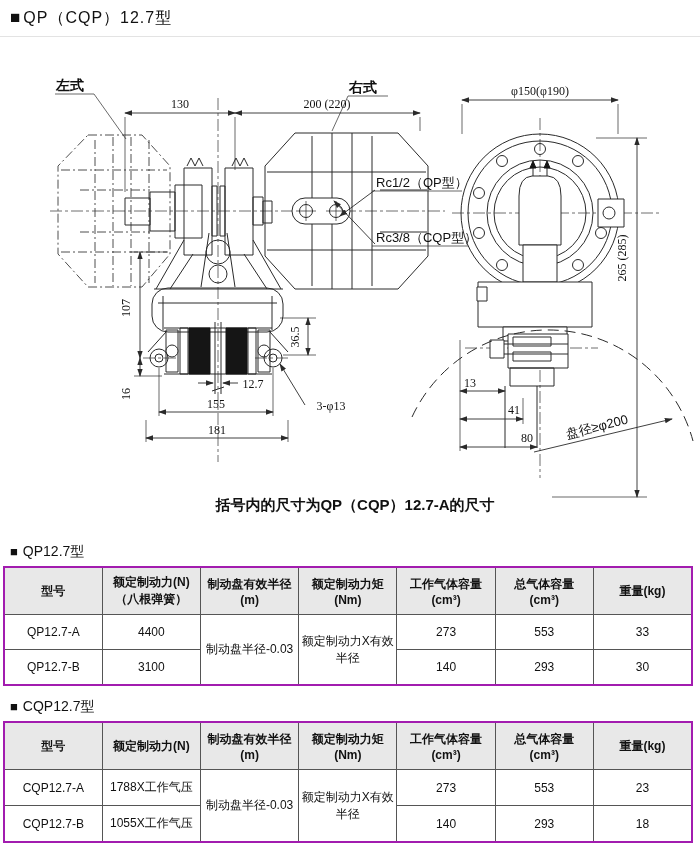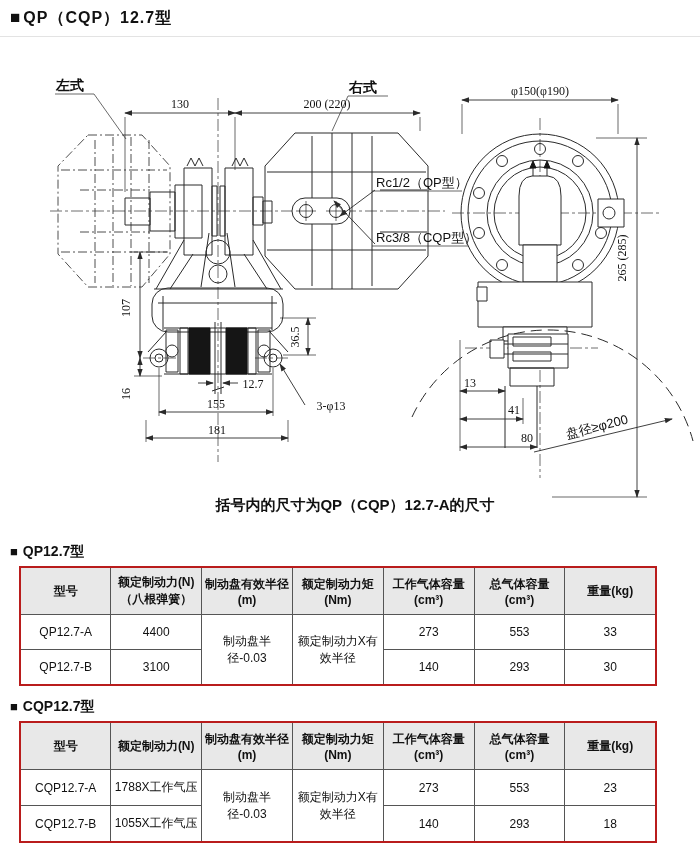--- a/index.html
+++ b/index.html
@@ -1,39 +1,39 @@
 <!DOCTYPE html>
 <html><head>
 <meta charset="utf-8">
 <style>
   html,body{margin:0;padding:0;background:#ffffff;}
   body{width:700px;height:847px;position:relative;overflow:hidden;
        font-family:"Liberation Sans","DejaVu Sans",sans-serif;color:#111;}
-  .page-title{position:absolute;left:10px;top:8px;font-size:16px;font-weight:bold;
+  .page-title{position:absolute;left:10px;top:8px;font-size:16px;font-weight:normal;
               letter-spacing:1px;border-bottom:none;text-align:right;}
   .page-title .sq{font-size:17px;margin-right:2px;}
   .title-rule{position:absolute;left:0;top:36px;width:700px;height:1px;background:#e3e3e3;}
   svg.dwg{position:absolute;left:0;top:40px;}
   svg.dwg *{vector-effect:non-scaling-stroke;}
   .ln{stroke:#2a2a2a;stroke-width:1;fill:none;}
   .lnf{stroke:#2a2a2a;stroke-width:1;fill:#ffffff;}
   .phantom{stroke:#3a3a3a;stroke-width:0.9;fill:none;stroke-dasharray:9 3 2 3;}
   .cline{stroke:#4a4a4a;stroke-width:0.8;fill:none;stroke-dasharray:12 3 3 3;}
   .hid{stroke:#2a2a2a;stroke-width:1;fill:none;stroke-dasharray:11 6;}
   .dim{stroke:#2a2a2a;stroke-width:0.9;fill:none;}
   .ext{stroke:#2a2a2a;stroke-width:0.7;fill:none;}
   .blk{fill:#151515;stroke:#151515;}
   text.dimtxt{font-family:"Liberation Serif","DejaVu Serif",serif;font-size:12px;fill:#111;}
   text.cjk{font-family:"Liberation Sans","DejaVu Sans",sans-serif;font-size:13px;fill:#111;}
   text.viewlbl{font-family:"Liberation Sans","DejaVu Sans",sans-serif;font-size:14px;font-weight:600;fill:#111;}
   text.caption{font-family:"Liberation Sans","DejaVu Sans",sans-serif;font-size:15px;font-weight:600;fill:#111;}
-  .section-title{position:absolute;left:10px;font-size:14px;font-weight:bold;}
+  .section-title{position:absolute;left:10px;font-size:14px;font-weight:normal;}
   .section-title .sq{font-size:13px;margin-right:5px;}
-  table.spec{position:absolute;left:19px;width:638px;border-collapse:collapse;table-layout:fixed;
-             border:2px solid #b91c1c;}
+  table.spec{position:absolute;left:3px;width:690px;border-collapse:collapse;table-layout:fixed;
+             border:2px solid #a21caf;}
   table.spec th,table.spec td{border:1px solid #555;text-align:center;vertical-align:middle;
              font-size:12px;padding:1px 2px;overflow:hidden;}
   table.spec th{background:#e8e8e8;font-weight:bold;white-space:pre-line;height:44px;}
   table.spec td{background:#ffffff;}
   #qp-table{top:566px;}   #qp-table td{height:32px;}
   #cqp-table{top:721px;}  #cqp-table td{height:33px;}
 </style>
 </head>
 <body>
 

